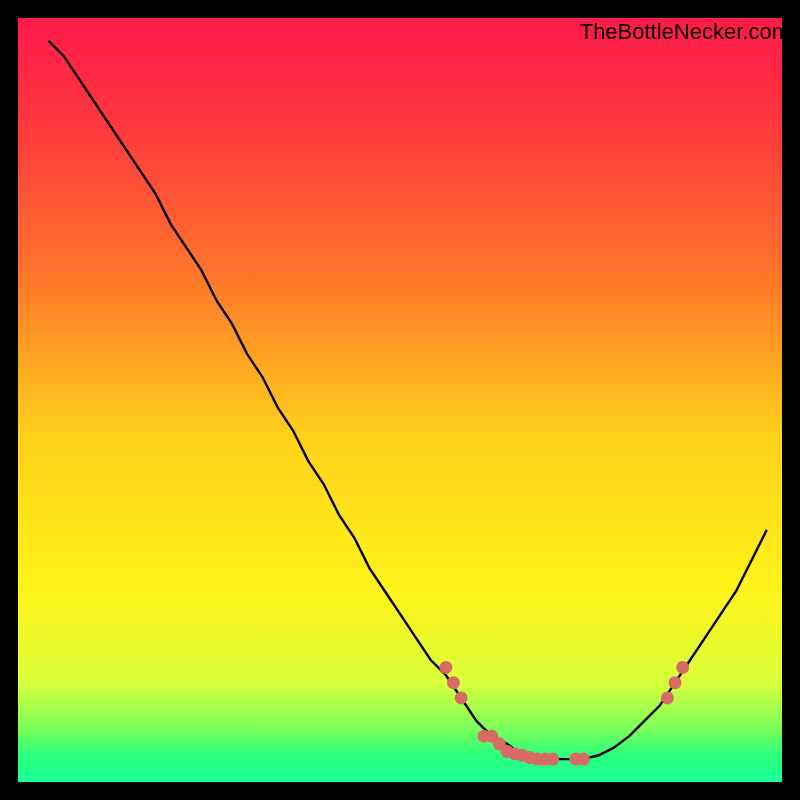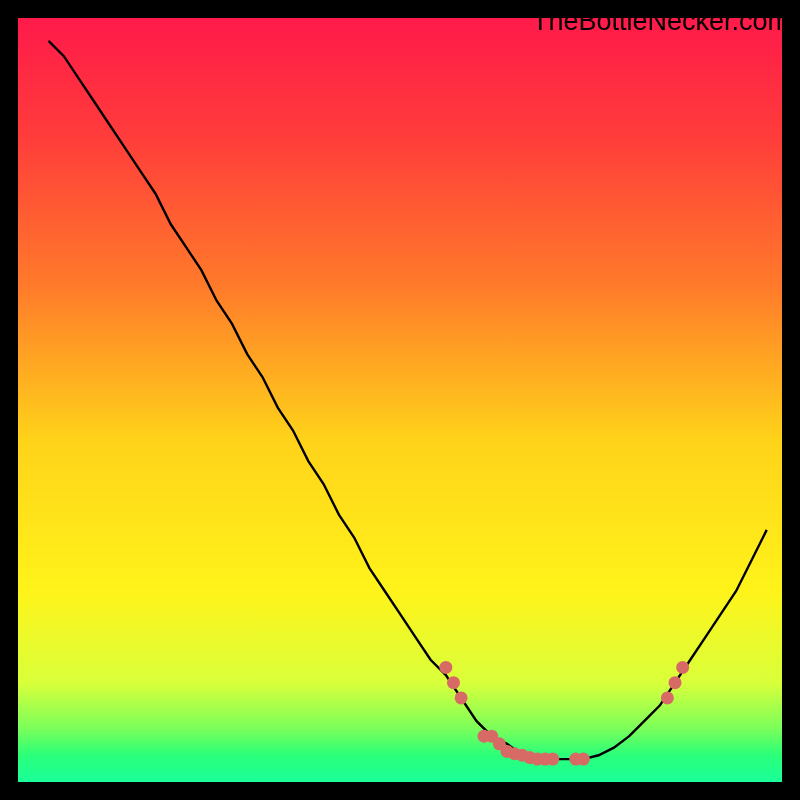--- a/index.html
+++ b/index.html
@@ -12,24 +12,24 @@
     position: relative;
   }
   .outer {
     width: 800px;
     height: 800px;
     background: #000;
     position: relative;
   }
   .watermark {
     position: absolute;
-    top: 6px;
+    top: 19px;
     right: 10px;
     font-family: Arial, Helvetica, sans-serif;
-    font-size: 27px;
+    font-size: 22px;
     color: #000;
     background: transparent;
     z-index: 20;
     letter-spacing: 0px;
   }
   .plot {
     position: absolute;
     left: 18px;
     top: 18px;
     width: 764px;

